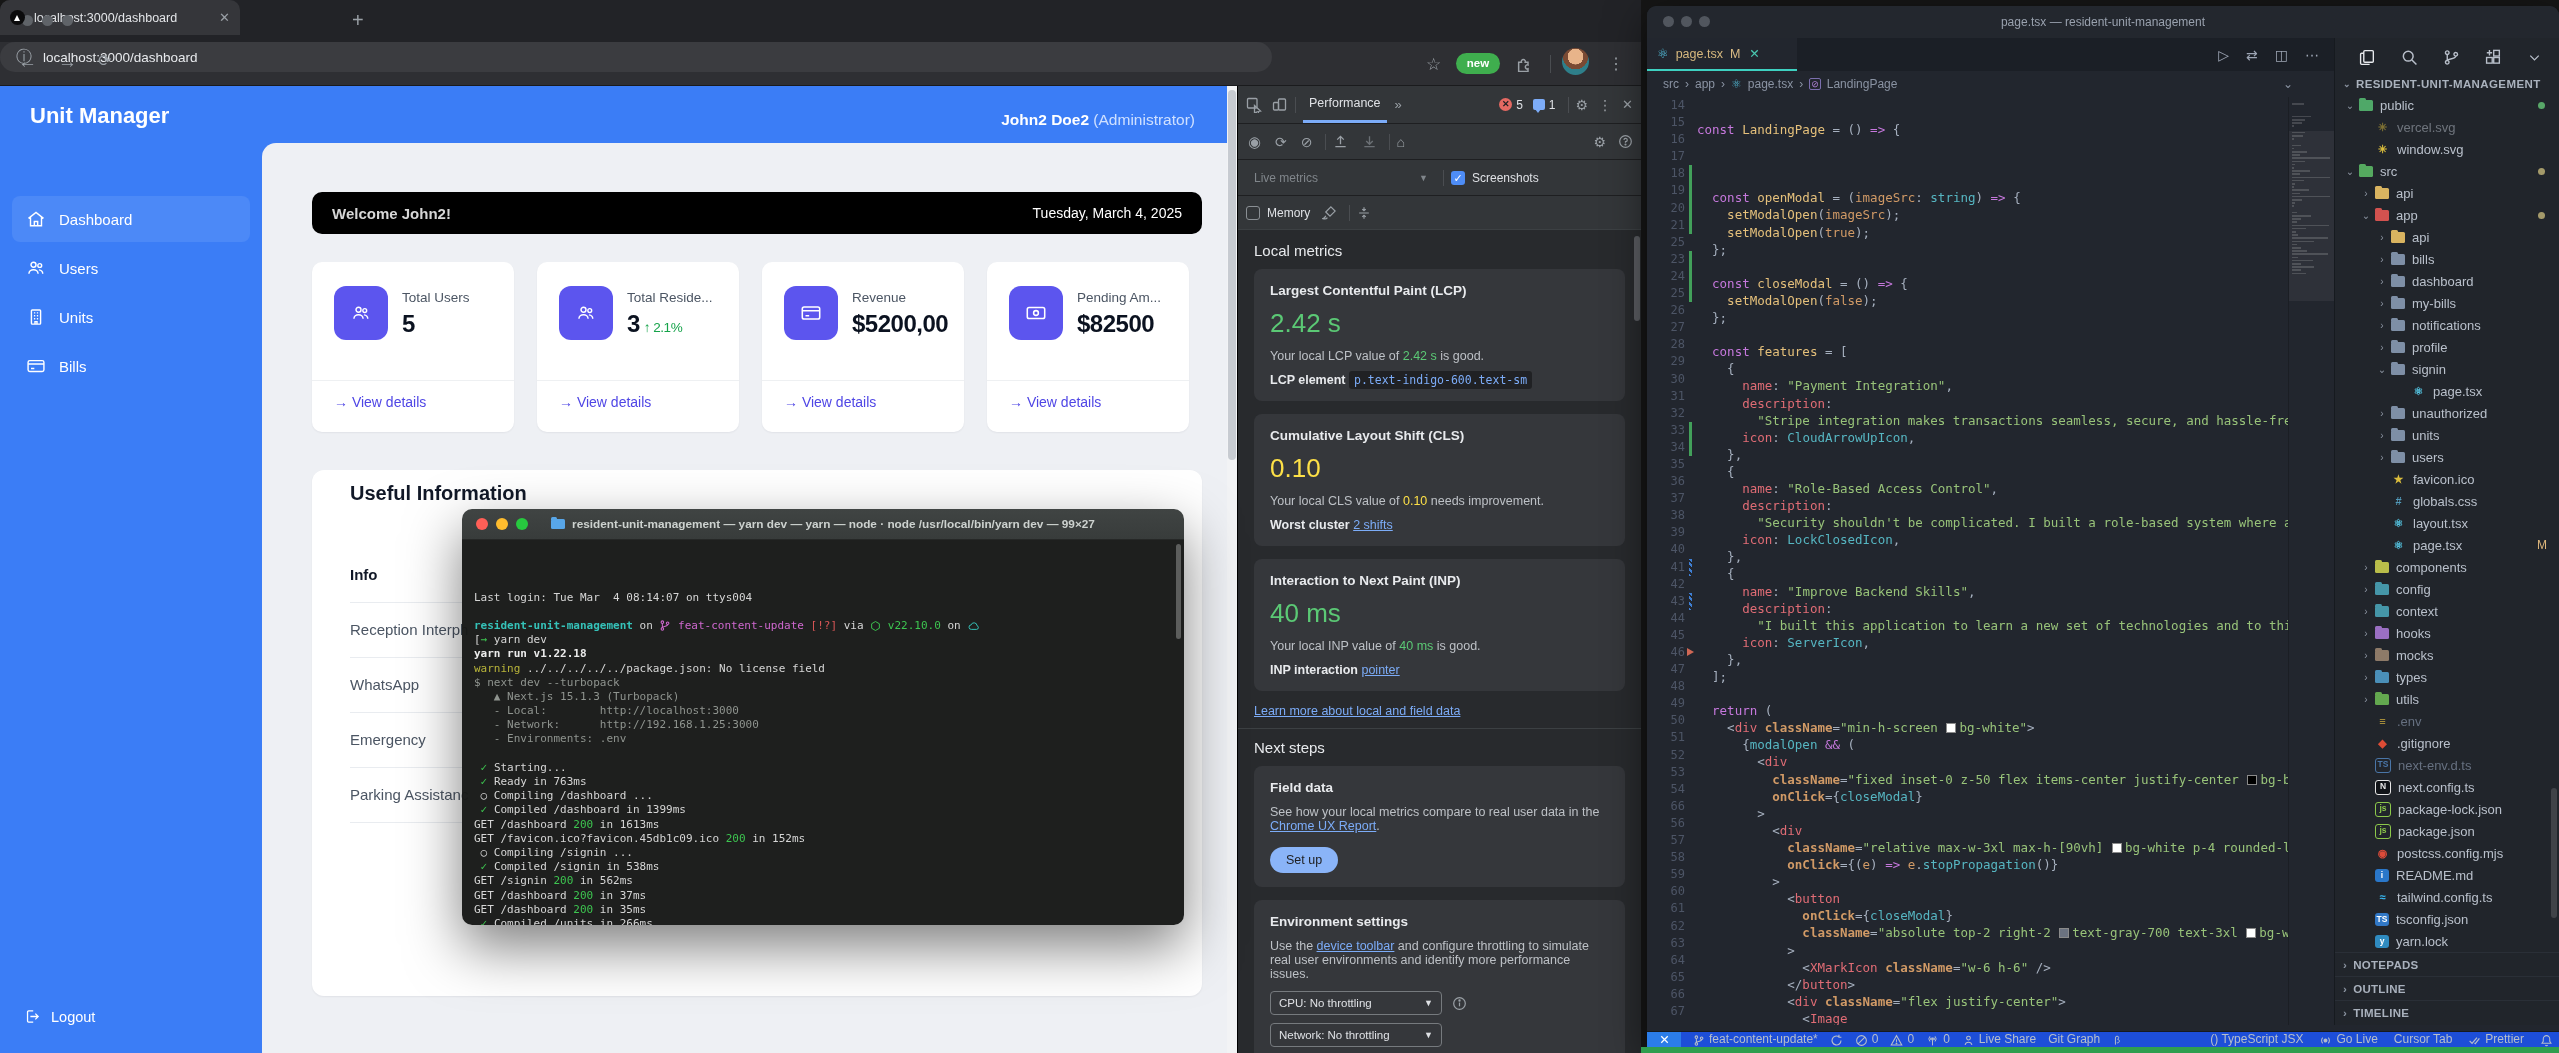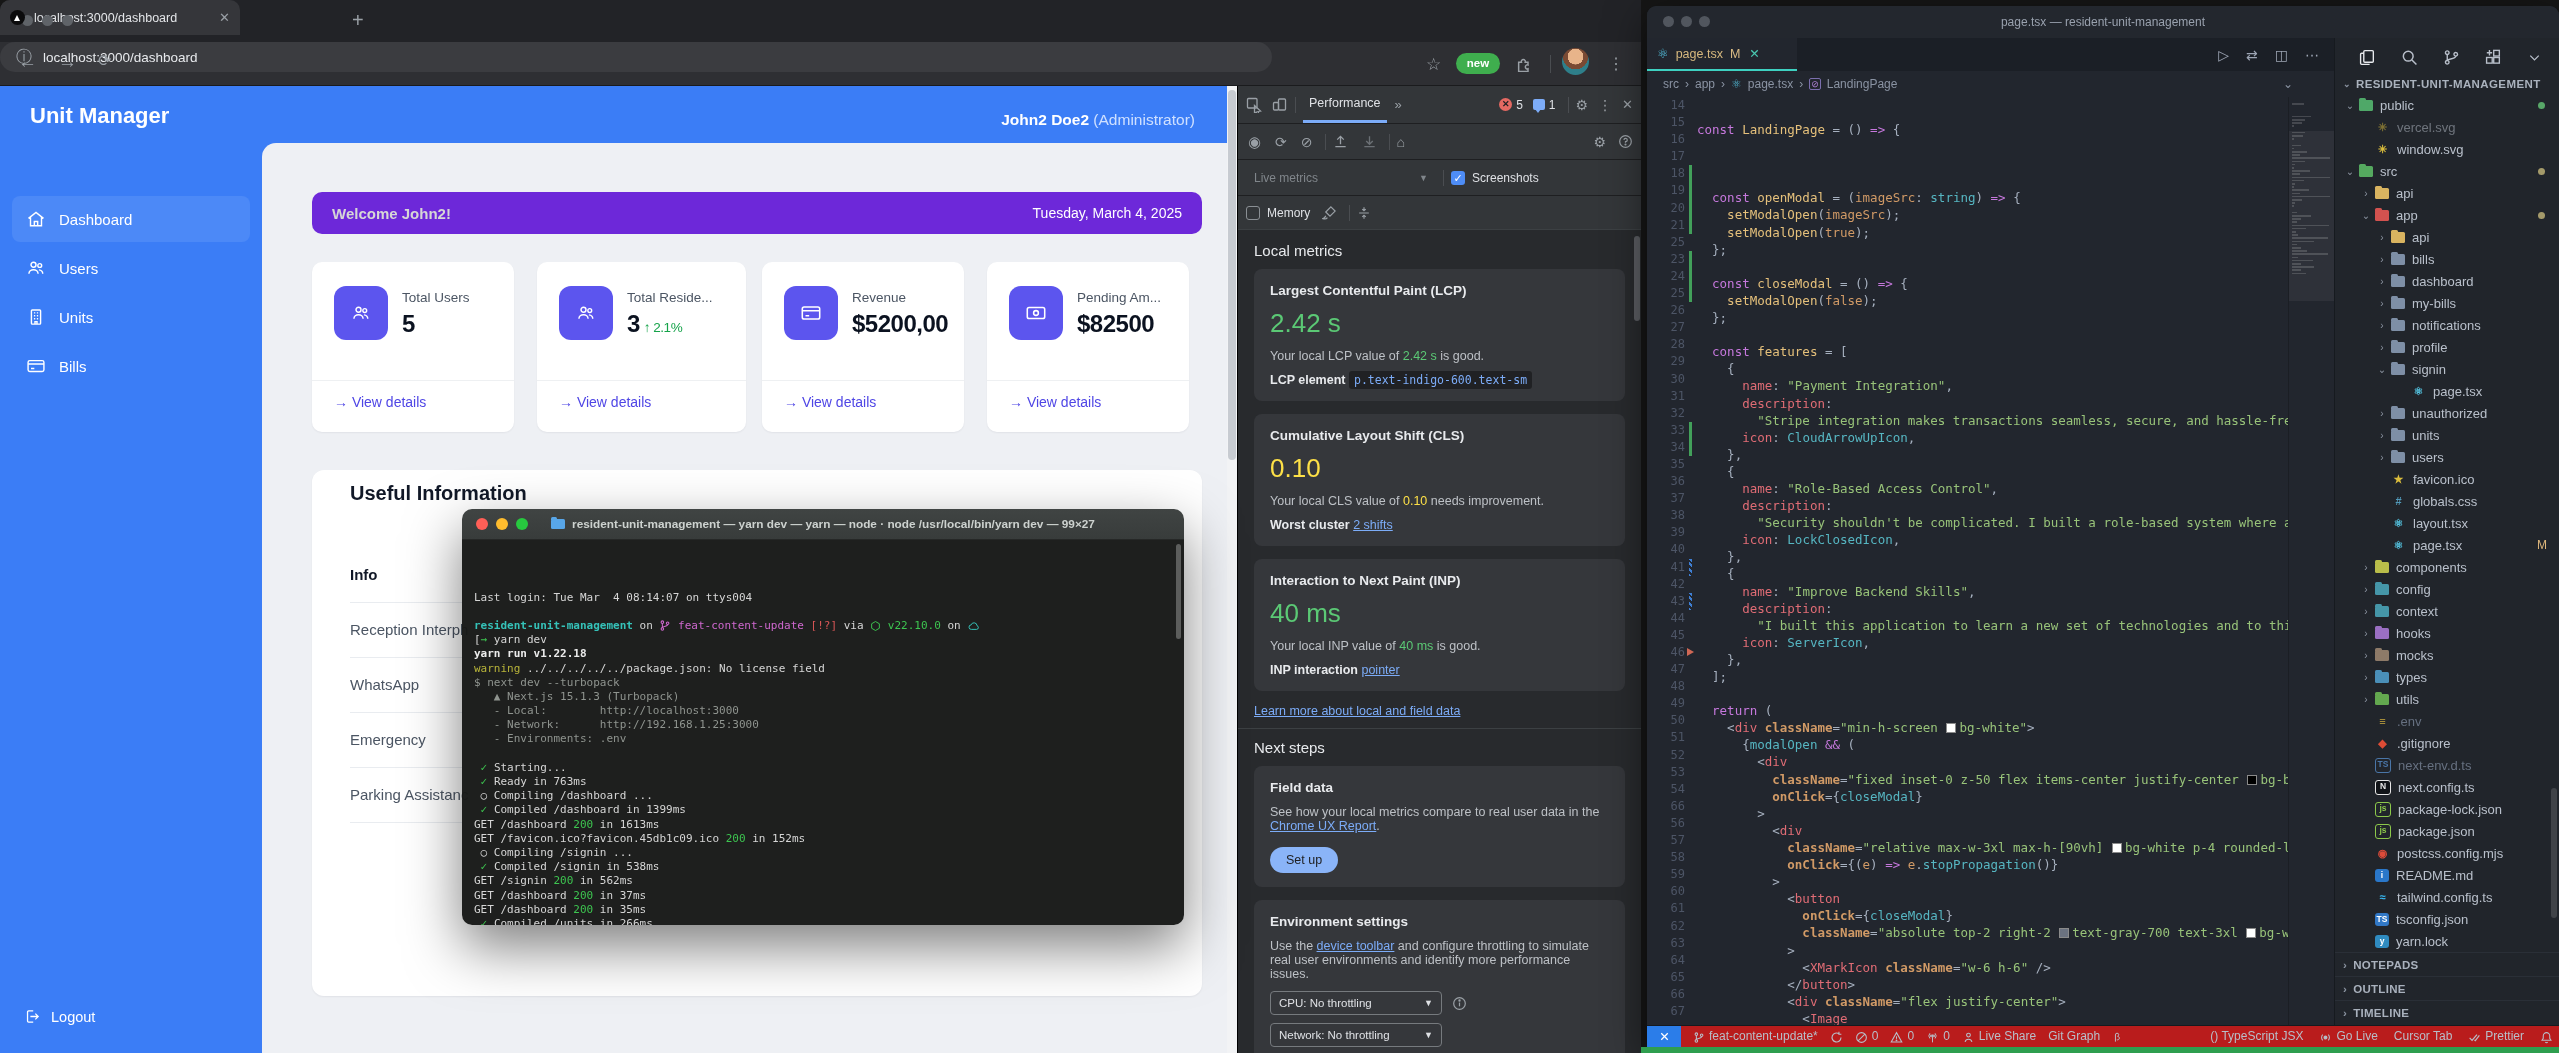--- a/index.html
+++ b/index.html
@@ -31,21 +31,21 @@
   #page-content{left:262px;top:57px;width:965px;height:910px;background:#eef0f4;border-radius:14px 0 0 0;}
   #app-title{left:30px;top:17px;color:#fff;font-size:22px;font-weight:bold;}
   #user-box{right:32px;top:25px;color:#fff;font-size:15.5px;white-space:nowrap;}
   #user-box .role{color:#cfe0ff;font-weight:normal;}
   #nav{left:12px;top:110px;width:238px;}
   .nav-item{display:flex;align-items:center;height:46px;border-radius:8px;color:#fff;padding:0 14px;margin-bottom:3px;box-sizing:border-box;}
   .nav-item.active{background:#4c89f7;}
   .nav-item .lbl{font-size:15px;margin-left:13px;}
   #logout{left:24px;top:922px;display:flex;align-items:center;color:#fff;font-size:14.5px;}
   #logout .lbl{margin-left:10px;}
-  #banner{left:312px;top:106px;width:890px;height:42px;background:#6d28d9;border-radius:10px;color:#fff;display:flex;align-items:center;justify-content:space-between;padding:0 20px;box-sizing:border-box;}
+  #banner{left:312px;top:106px;width:890px;height:42px;background:#000000;border-radius:10px;color:#fff;display:flex;align-items:center;justify-content:space-between;padding:0 20px;box-sizing:border-box;}
   #banner .w{font-weight:bold;font-size:15px;}
   #banner .d{font-size:14px;}
   .stat-card{top:176px;width:202px;height:170px;background:#fff;border-radius:10px;box-shadow:0 1px 2px rgba(16,24,40,.06);}
   .stat-tile{position:absolute;left:22px;top:24px;width:54px;height:54px;border-radius:12px;background:#5c55ee;display:flex;align-items:center;justify-content:center;color:#fff;}
   .stat-label{position:absolute;left:90px;top:28px;font-size:13.5px;color:#4b5563;white-space:nowrap;}
   .stat-value{position:absolute;left:90px;top:48px;font-size:24px;font-weight:bold;color:#0b1220;letter-spacing:-.5px;white-space:nowrap;}
   .stat-delta{font-size:13.5px;font-weight:normal;color:#16a34a;margin-left:4px;}
   .stat-div{position:absolute;left:0;top:118px;width:100%;height:1px;background:#eef0f2;}
   .stat-link{position:absolute;left:22px;top:132px;font-size:14px;color:#4f46e5;}
   #useful{left:312px;top:384px;width:890px;height:526px;background:#fff;border-radius:12px;box-shadow:0 1px 2px rgba(16,24,40,.06);}
@@ -130,21 +130,21 @@
   .trw.dim .tx{color:#667080;}
   .badge-dot{position:absolute;right:14px;top:8px;width:7px;height:7px;border-radius:50%;}
   .badge-m{position:absolute;right:12px;color:#ddb67b;font-size:12px;}
   .folder{width:14px;height:10.5px;border-radius:1.5px;position:relative;display:inline-block;}
   .folder::before{content:"";position:absolute;top:-2.5px;left:0;width:6.5px;height:3px;border-radius:1.5px 1.5px 0 0;background:inherit;}
   .fi{width:15px;display:inline-block;text-align:center;font-size:11px;font-weight:bold;}
   .chip{display:inline-block;width:14px;height:13px;border-radius:3px;font-size:8.5px;font-weight:bold;text-align:center;line-height:13px;}
   .xsec{height:23px;display:flex;align-items:center;gap:6px;padding-left:8px;color:#a9b1bd;font-size:11.5px;font-weight:bold;border-top:1px solid #2a2f37;letter-spacing:.3px;}
   #x-sb{position:absolute;right:2px;top:750px;width:6px;height:130px;background:rgba(255,255,255,.14);border-radius:3px;}
   
-  #statusbar{position:absolute;left:0;bottom:0;width:100%;height:22px;background:#b91c1c;border-top:1px solid #161a1f;display:flex;align-items:center;font-size:12px;color:#b8bfc9;box-sizing:border-box;}
+  #statusbar{position:absolute;left:0;bottom:0;width:100%;height:16px;background:#1d4ed8;border-top:1px solid #161a1f;display:flex;align-items:center;font-size:12px;color:#b8bfc9;box-sizing:border-box;}
   #sb-remote{width:34px;height:100%;background:#2b7de9;color:#fff;display:flex;align-items:center;justify-content:center;flex:none;}
   .sb-item{display:flex;align-items:center;gap:4px;margin-left:12px;white-space:nowrap;}
   #sb-right{margin-left:auto;display:flex;align-items:center;margin-right:6px;}
   #sb-right .sb-item{margin-left:16px;}
   #desk-strip{left:1641px;top:1047px;width:918px;height:6px;background:#2f9e4f;}
 </style>
 </head>
 <body>
 
 <div id="browser" class="abs">
@@ -245,21 +245,21 @@
             <path d="M3.5 19c0-3 2.5-5 5.5-5s5.5 2 5.5 5"></path>
             <circle cx="16.5" cy="9" r="2.3"></circle>
             <path d="M15.5 14.2c2.6.3 4.6 2.1 4.6 4.8"></path>
           </svg>
         </div>
         <div class="stat-label">Total Users</div>
         <div class="stat-value">5</div>
         <div class="stat-div"></div>
         <div class="stat-link">→ View details</div>
       </div>
-      <div class="stat-card abs" style="left: 537px; padding-left: 7px;">
+      <div class="stat-card abs" style="left: 537px;">
         <div class="stat-tile">
           <svg class="ic" width="20" height="20" viewBox="0 0 24 24" fill="none" stroke="currentColor" stroke-width="1.7">
             <circle cx="9" cy="8" r="3"></circle>
             <path d="M3.5 19c0-3 2.5-5 5.5-5s5.5 2 5.5 5"></path>
             <circle cx="16.5" cy="9" r="2.3"></circle>
             <path d="M15.5 14.2c2.6.3 4.6 2.1 4.6 4.8"></path>
           </svg>
         </div>
         <div class="stat-label">Total Reside...</div>
         <div class="stat-value">3<span class="stat-delta">↑ 2.1%</span></div>

